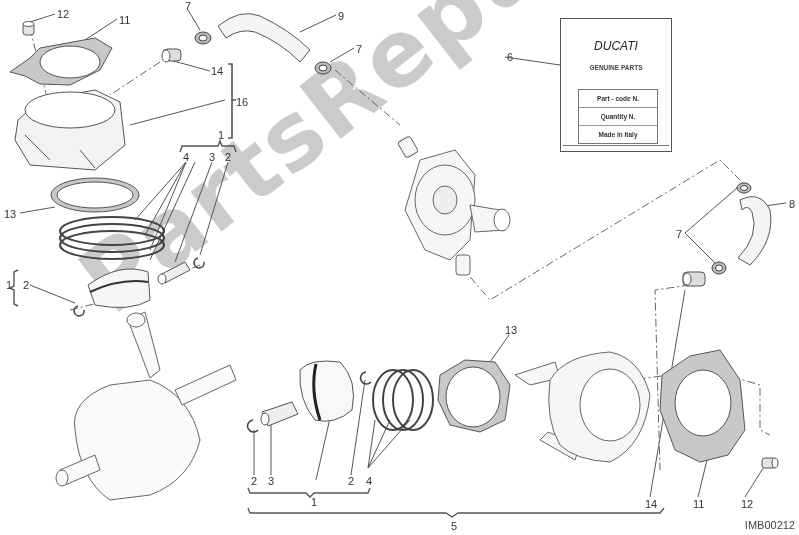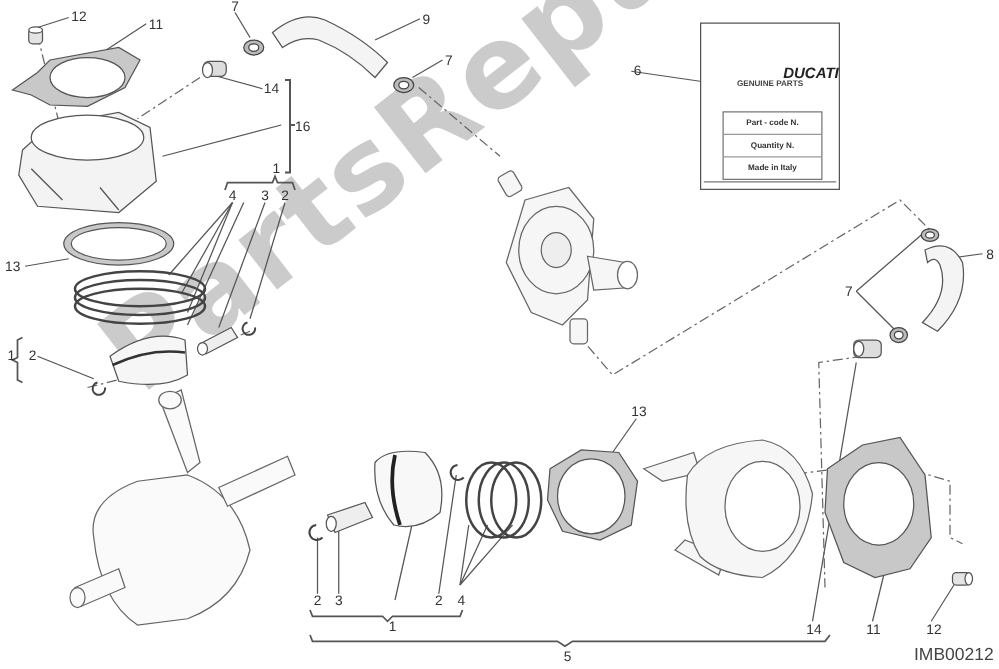--- a/index.html
+++ b/index.html
@@ -1,27 +1,27 @@
 <!DOCTYPE html>
 <html><head>
 <meta charset="utf-8">
 <style>
   html,body{margin:0;padding:0;background:#fff;}
   body{width:799px;height:535px;overflow:hidden;position:relative;font-family:"Liberation Sans",sans-serif;}
   #canvas{position:absolute;left:0;top:0;width:799px;height:535px;}
   .lbl{position:absolute;font-size:11px;color:#333;line-height:1;white-space:nowrap;}
   .wm{position:absolute;left:60px;top:250px;font-family:"DejaVu Sans",sans-serif;font-weight:bold;font-size:92px;color:#c9c9c9;letter-spacing:2px;transform:rotate(-38deg);transform-origin:left top;opacity:0.95;white-space:nowrap;}
   .card{position:absolute;left:560px;top:18px;width:110px;height:132px;border:1px solid #555;background:#fff;}
-  .card .brand{position:absolute;left:0;width:100%;top:32px;text-align:right;font-weight:bold;font-style:italic;font-size:12px;color:#222;}
+  .card .brand{position:absolute;left:0;width:100%;top:20px;text-align:center;font-weight:normal;font-style:italic;font-size:12px;color:#222;}
   .card .gp{position:absolute;left:0;width:100%;top:45px;text-align:center;font-size:6.5px;font-weight:bold;color:#444;}
   .card .tbl{position:absolute;left:17px;top:70px;width:78px;border:1px solid #777;}
   .card .row{height:17px;line-height:17px;font-size:6.5px;font-weight:bold;text-align:center;color:#333;border-bottom:1px solid #999;}
   .card .row:last-child{border-bottom:none;}
   .card .foot{position:absolute;left:2px;right:2px;bottom:3px;height:2px;border-top:1px solid #777;}
-  .code{position:absolute;right:4px;bottom:4px;font-size:14px;color:#444;}
+  .code{position:absolute;right:4px;bottom:4px;font-size:11px;color:#444;}
 </style>
 </head>
 <body>
 
 <div id="canvas">
 
   <div class="wm">PartsRepublik</div>
 
   <svg width="799" height="535" viewBox="0 0 799 535" style="position:absolute;left:0;top:0">
     <g fill="none" stroke="#555" stroke-width="1">

